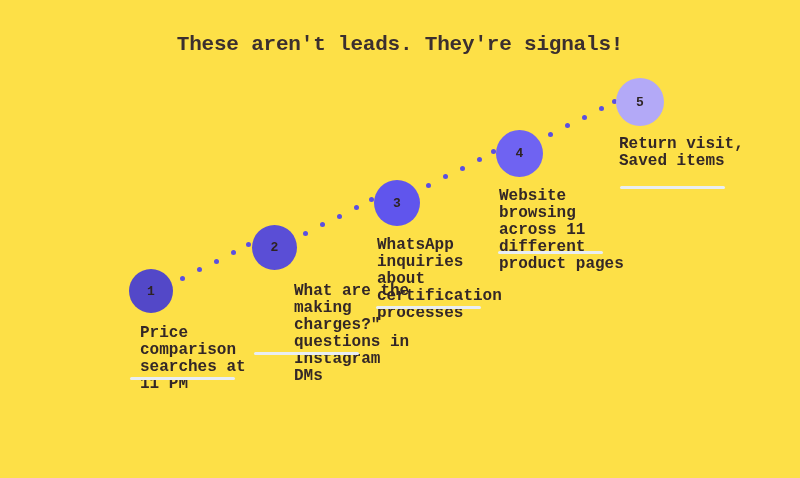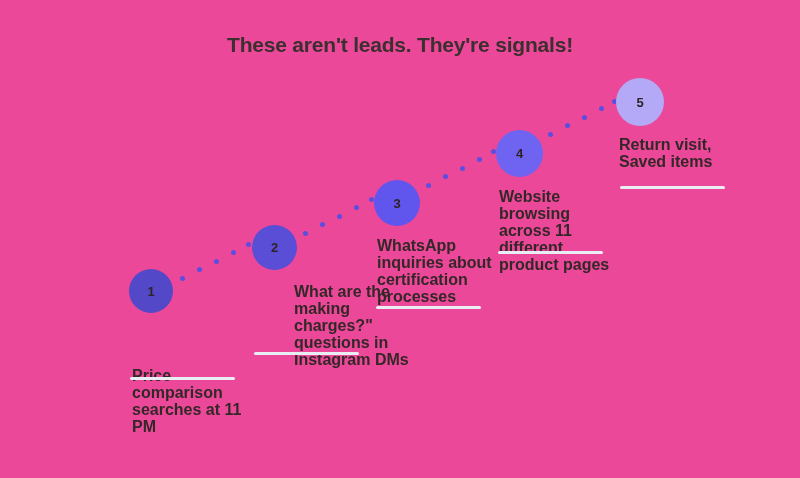--- a/index.html
+++ b/index.html
@@ -10,21 +10,22 @@
     width: 800px;
     height: 478px;
     background: #ffffff;
     font-family: "Liberation Sans", sans-serif;
     overflow: hidden;
   }
   #canvas {
     position: relative;
     width: 800px;
     height: 478px;
-    background: #ec4899;
+    background: #fde047;
+    font-family: Liberation Mono, monospace;
   }
   #page-title {
     position: absolute;
     left: 0;
     top: 33px;
     width: 800px;
     text-align: center;
     font-size: 21px;
     font-weight: bold;
     color: #3b2f2f;
@@ -92,21 +93,21 @@
       <div class="connector-dot" style="left: 548px; top: 132px; background: rgb(91, 79, 224);"></div>
       <div class="connector-dot" style="left: 565px; top: 123px; background: rgb(91, 79, 224);"></div>
       <div class="connector-dot" style="left: 582px; top: 115px; background: rgb(91, 79, 224);"></div>
       <div class="connector-dot" style="left: 599px; top: 106px; background: rgb(91, 79, 224);"></div>
       <div class="connector-dot" style="left: 612px; top: 99px; background: rgb(91, 79, 224);"></div>
     </div>
 
   <div id="steps-layer">
       <div class="step">
         <div class="step-circle" style="left: 129px; top: 269px; width: 44px; height: 44px; background: rgb(83, 72, 200); color: rgb(46, 35, 35);">1</div>
-        <div class="step-label" style="left: 132px; top: 325px; width: 120px; color: rgb(51, 39, 39); margin-top: 42px;">Price comparison
+        <div class="step-label" style="left: 140px; top: 325px; width: 120px; color: rgb(51, 39, 39);">Price comparison
 searches at 11 PM</div>
         <div class="step-divider" style="left: 130px; top: 377px; width: 105px; background: rgb(233, 238, 244);"></div>
       </div>
       <div class="step">
         <div class="step-circle" style="left: 252px; top: 225px; width: 45px; height: 45px; background: rgb(90, 78, 214); color: rgb(46, 35, 35);">2</div>
         <div class="step-label" style="left: 255px; top: 283px; width: 120px; color: rgb(51, 39, 39); margin-left: 39px;">What are the
 making charges?"
 questions in
 Instagram DMs</div>
         <div class="step-divider" style="left: 254px; top: 352px; width: 105px; background: rgb(233, 238, 244);"></div>

